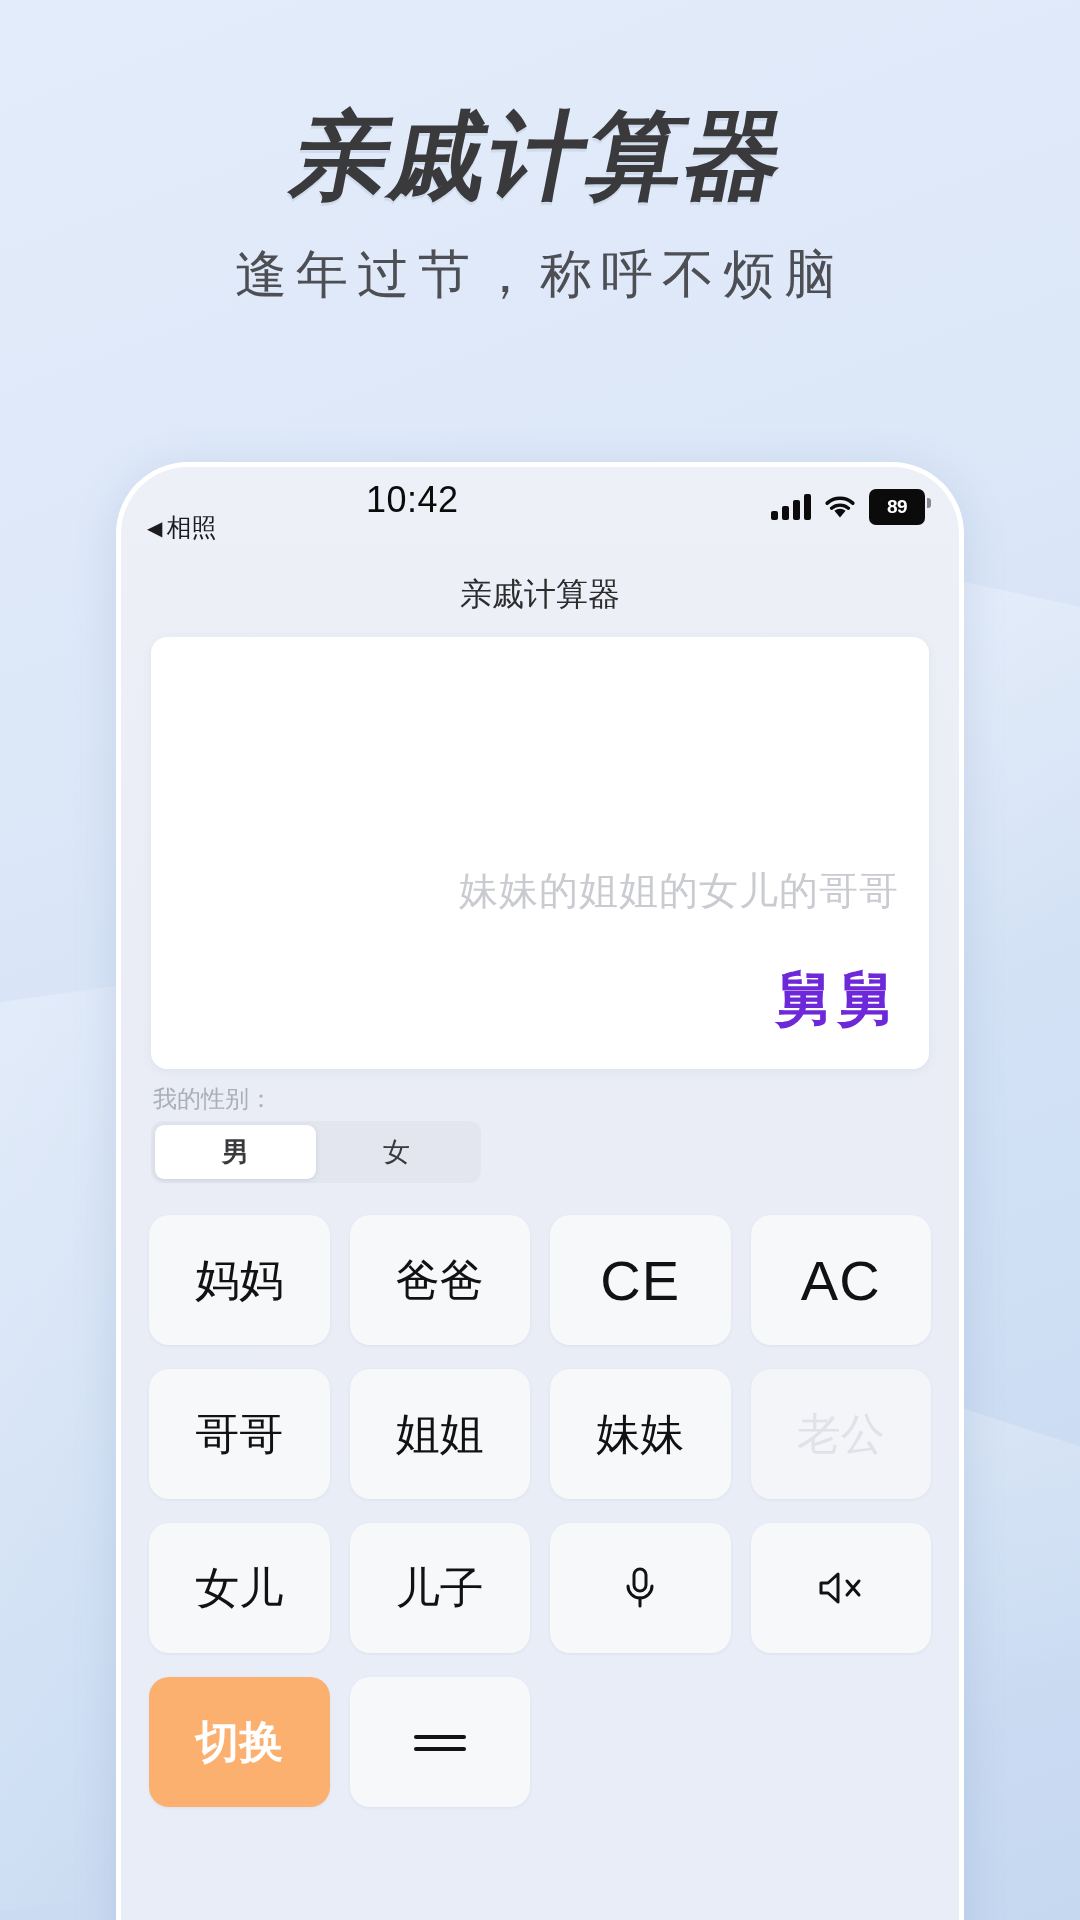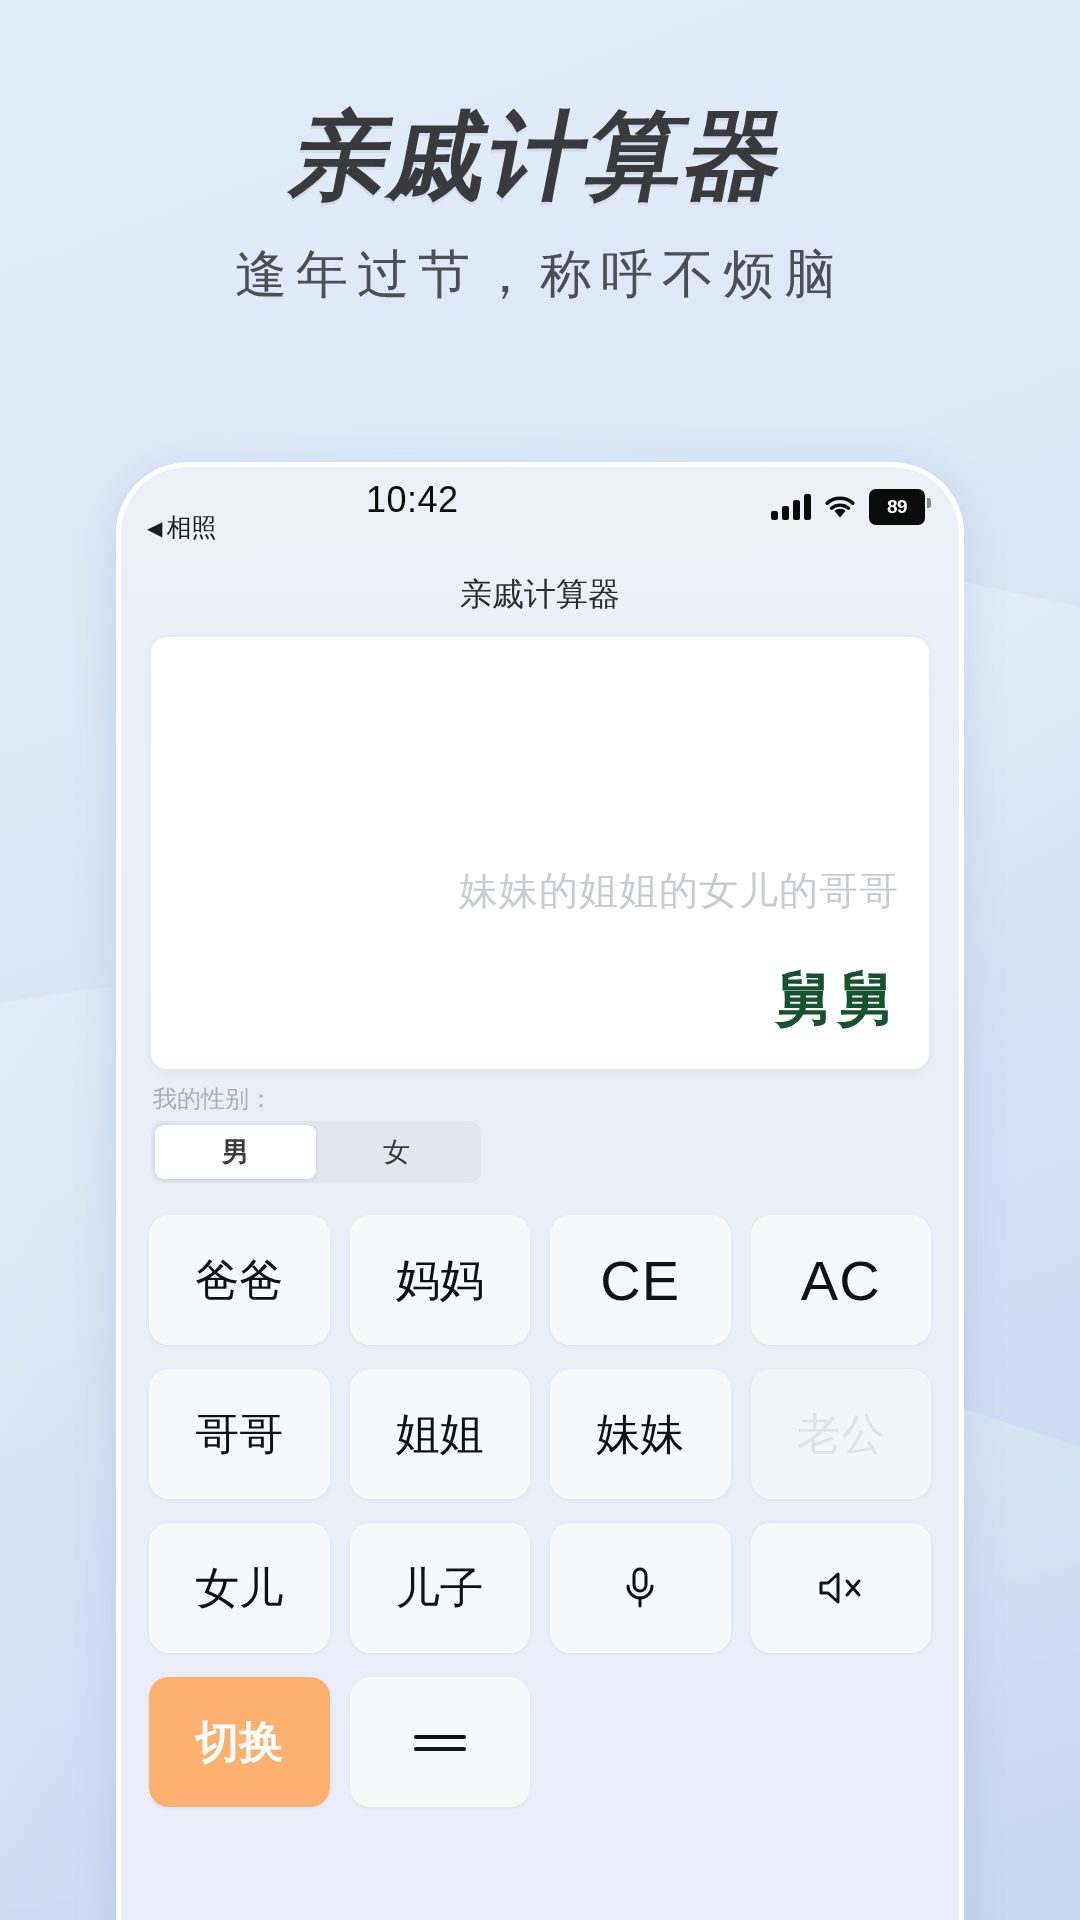--- a/index.html
+++ b/index.html
@@ -156,21 +156,21 @@
   .expr {
     font-size: 39px;
     color: #c9cbd0;
     letter-spacing: 1px;
     margin-bottom: 42px;
     white-space: nowrap;
   }
   .result {
     font-size: 60px;
     font-weight: bold;
-    color: #14532d;
+    color: #6d28d9;
     letter-spacing: 2px;
   }
 
   
   .gender-label {
     margin: 14px 8px 6px 32px;
     font-size: 24px;
     color: #a9aeb8;
   }
   .segmented {
@@ -269,24 +269,24 @@
     </div>
 
     <div class="gender-label">我的性别：</div>
     <div class="segmented">
       <div class="seg active">男</div>
       <div class="seg">女</div>
     </div>
 
     <div class="keypad">
         <div class="key">
+          <span>妈妈</span>
+        </div>
+        <div class="key">
           <span>爸爸</span>
-        </div>
-        <div class="key">
-          <span>妈妈</span>
         </div>
         <div class="key latin">
           <span>CE</span>
         </div>
         <div class="key latin">
           <span>AC</span>
         </div>
         <div class="key">
           <span>哥哥</span>
         </div>

